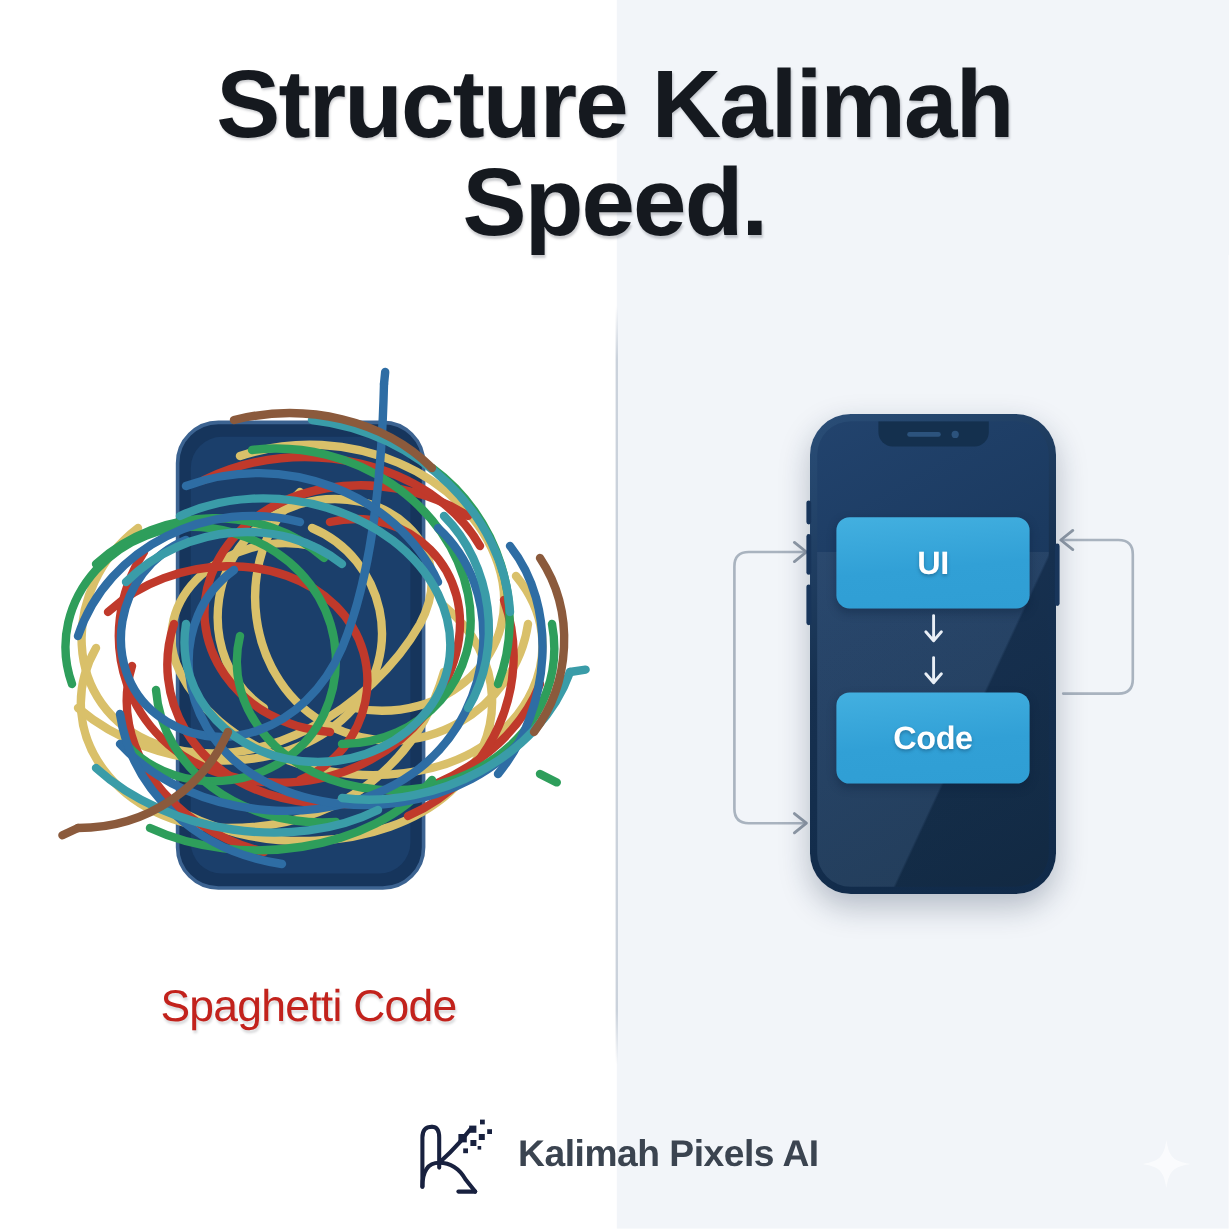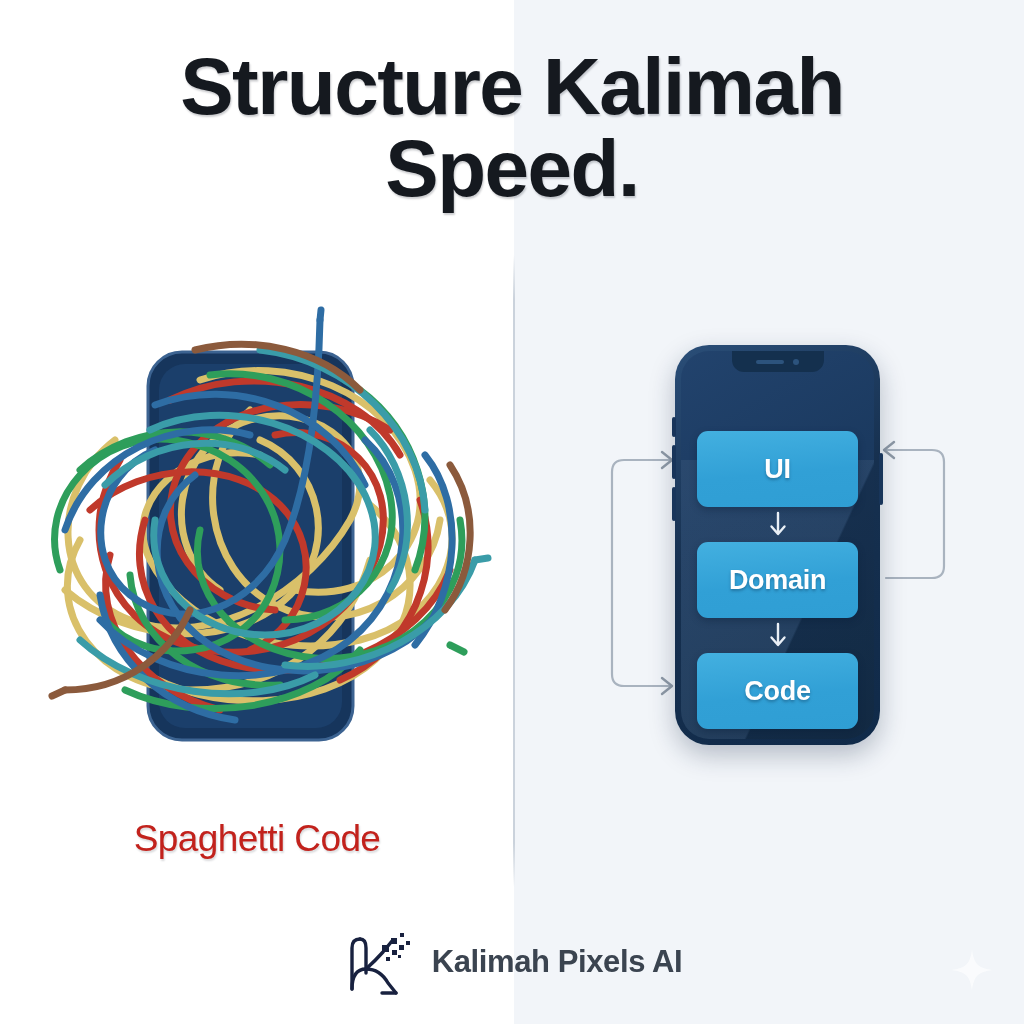--- a/index.html
+++ b/index.html
@@ -314,23 +314,20 @@
         <div class="layer-card">
           <span>UI</span>
         </div>
 
         <div class="layer-arrow">
           <svg width="18" height="28" viewBox="0 0 18 28">
             <path d="M9 2 L 9 22 M2.5 15.5 L 9 23 L 15.5 15.5" fill="none" stroke="#e9eff6" stroke-width="2.4" stroke-linecap="round" stroke-linejoin="round"></path>
           </svg>
         </div>
 
-        <div class="layer-card">
-          <span>Domain</span>
-        </div>
 
         <div class="layer-arrow">
           <svg width="18" height="28" viewBox="0 0 18 28">
             <path d="M9 2 L 9 22 M2.5 15.5 L 9 23 L 15.5 15.5" fill="none" stroke="#e9eff6" stroke-width="2.4" stroke-linecap="round" stroke-linejoin="round"></path>
           </svg>
         </div>
 
         <div class="layer-card">
           <span>Code</span>
         </div>

